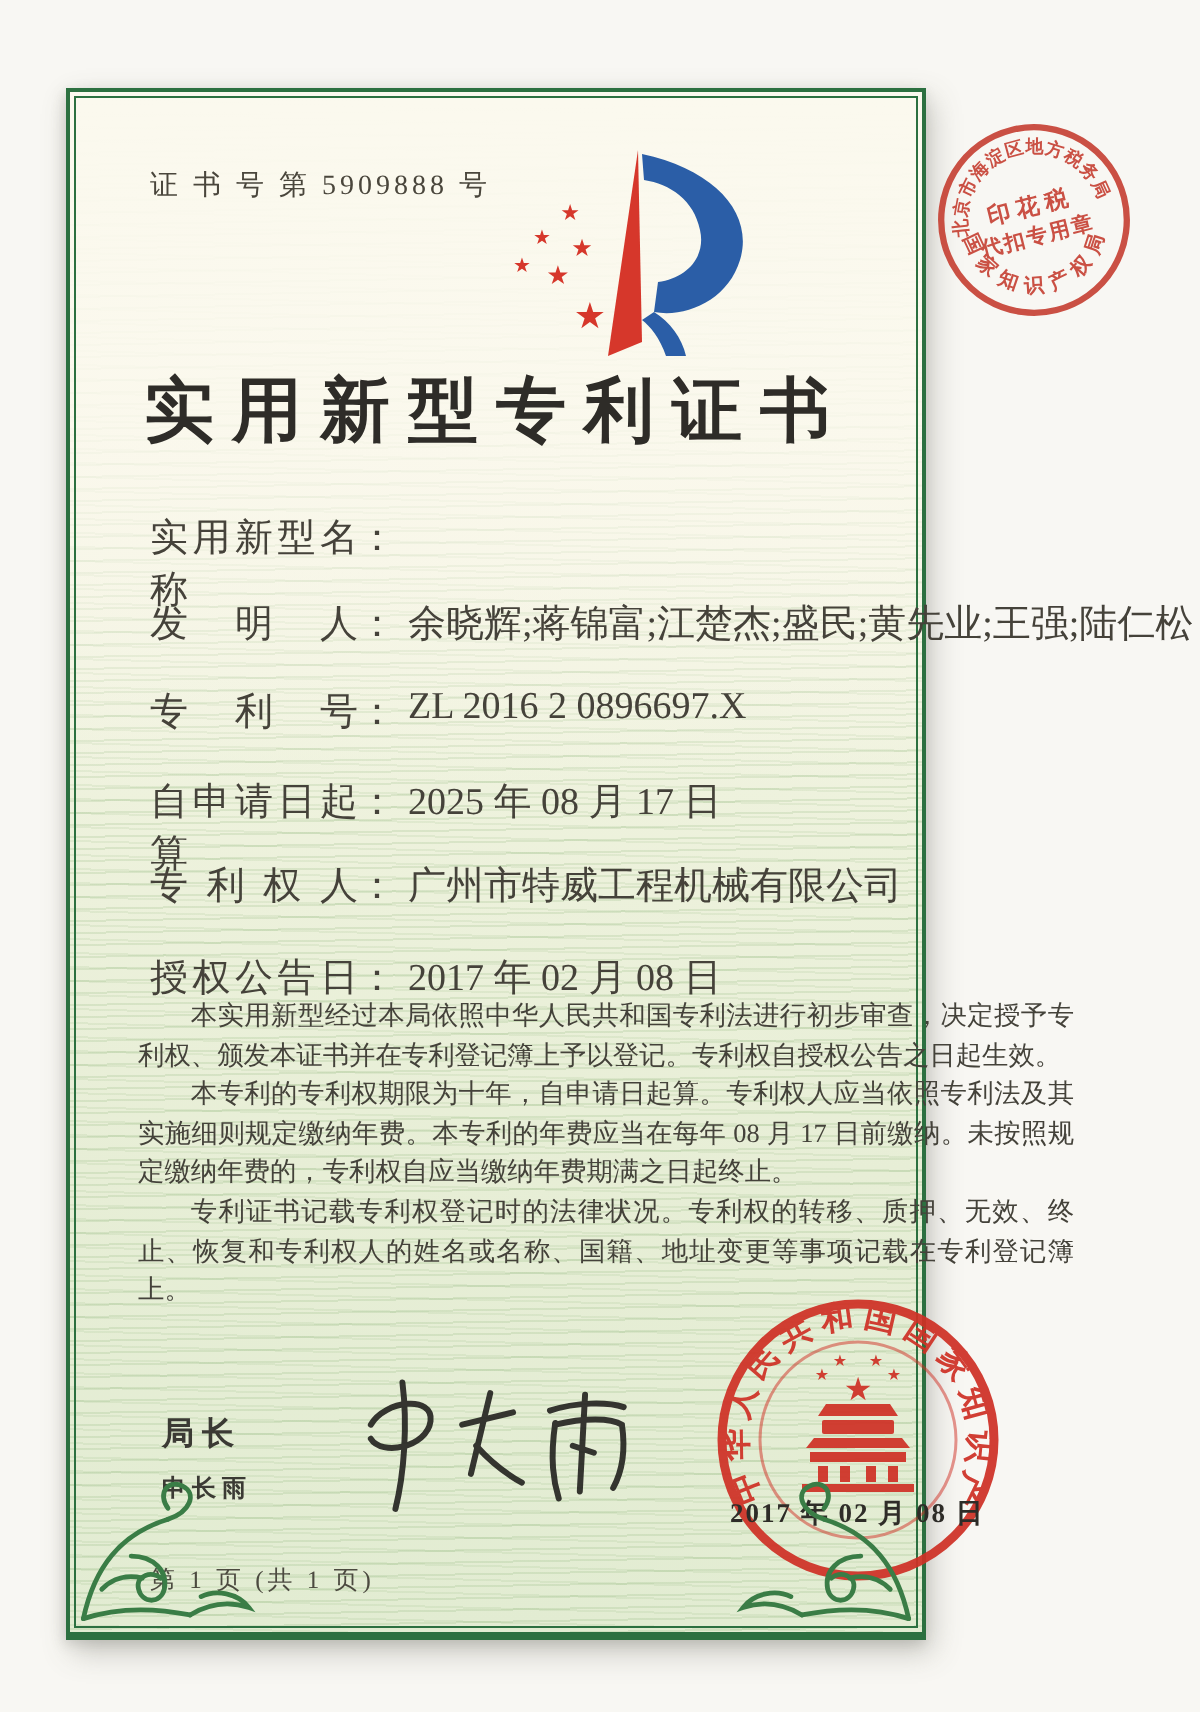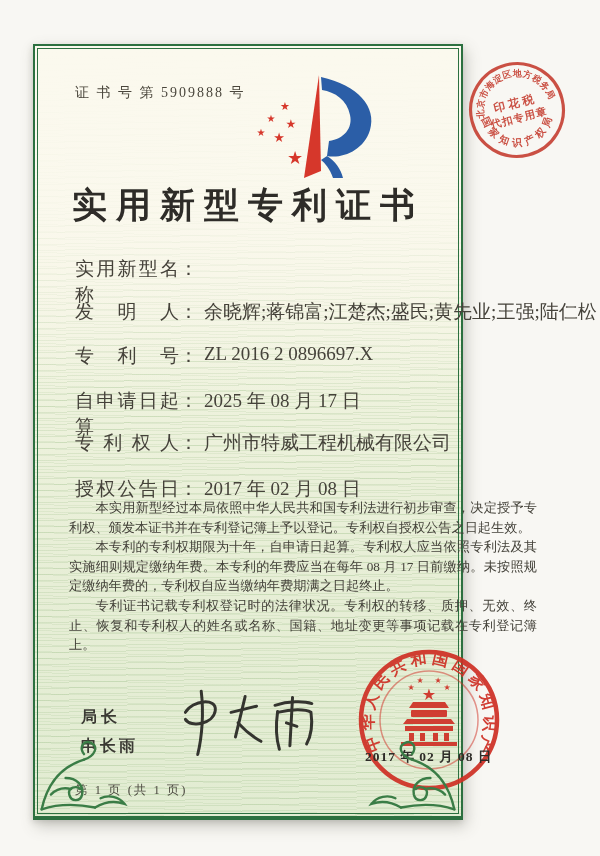--- a/index.html
+++ b/index.html
@@ -32,21 +32,21 @@
   .title{left:0;top:136px;width:100%;text-align:center;font-size:35px;font-weight:700;
          letter-spacing:9px;color:#2e2c28;}
   .row{left:40px;width:460px;display:flex;font-size:19px;color:#45423a;}
   .row .lbl{display:inline-block;width:104px;flex:none;text-align:justify;text-align-last:justify;}
   .row .val{margin-left:6px;white-space:nowrap;}
   .r1{top:210px}.r2{top:253px}.r3{top:297px}.r4{top:342px}.r5{top:384px}.r6{top:430px}
   .paras{left:34px;top:452px;width:468px;font-size:13.2px;line-height:19.6px;
          text-align:justify;color:#44423a;}
   .paras p{margin:0;text-indent:2em;}
   .signer-title{left:46px;top:661px;font-size:16px;letter-spacing:4px;font-weight:600;color:#3b3a34;}
-  .signer-name{left:46px;top:690px;font-size:16px;letter-spacing:3px;font-weight:600;color:#3b3a34;}
+  .signer-name{left:46px;top:690px;font-size:12px;letter-spacing:3px;font-weight:600;color:#3b3a34;}
   .signature{left:136px;top:640px;}
   .office-seal{left:312px;top:592px;opacity:.93;}
   .seal-date{left:330px;top:702px;width:170px;font-size:13.5px;font-weight:600;
              letter-spacing:1px;color:#2e2c28;}
   .footer{left:0;top:736px;width:100%;text-align:left;font-size:12.5px;
           letter-spacing:2px;color:#4c4a40;padding-left:40px;}
   .tax-stamp{left:424px;top:6px;opacity:.88;}
   .flourish{bottom:3px;}
   .flourish.left{left:3px;}
   .flourish.right{right:3px;transform:scaleX(-1);}

